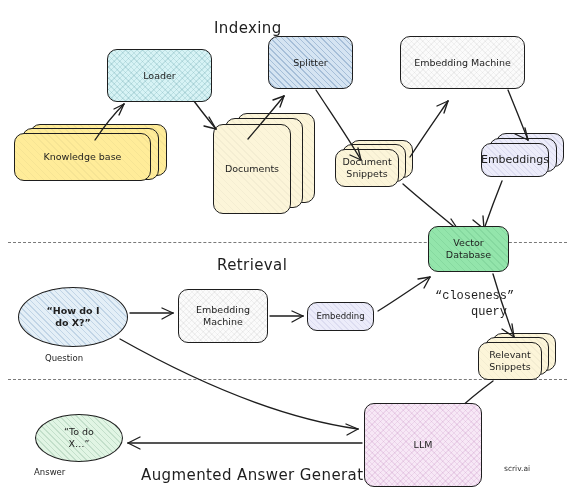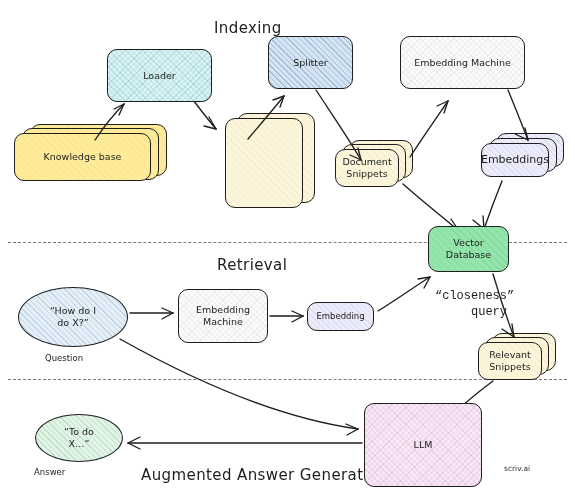--- a/index.html
+++ b/index.html
@@ -156,20 +156,23 @@
     </div>
   </div>
 
   <div class="node fx-cyan" style="left:107px; top:36px; width:105px; height:53px;margin-top:13px;">
     <span class="lbl">Loader</span>
   </div>
 
   <div class="stack" style="left:213px; top:113px; width:112px; height:105px;">
     <div class="sheet s3 fx-cream" style="left:24px; top:0px;  width:78px; height:90px;"></div>
     <div class="sheet s2 fx-cream" style="left:12px; top:5px;  width:78px; height:90px;"></div>
+    <div class="sheet s1 fx-cream" style="left:0px;  top:11px; width:78px; height:90px;">
+      <span class="lbl">Documents</span>
+    </div>
   </div>
 
   <div class="node fx-blue" style="left:268px; top:36px; width:85px; height:53px;">
     <span class="lbl">Splitter</span>
   </div>
 
   <div class="stack" style="left:335px; top:140px; width:86px; height:50px;">
     <div class="sheet s3 fx-cream" style="left:14px; top:0px; width:64px; height:38px;"></div>
     <div class="sheet s2 fx-cream" style="left:7px;  top:4px; width:64px; height:38px;"></div>
     <div class="sheet s1 fx-cream" style="left:0px;  top:9px; width:64px; height:38px;">
@@ -192,21 +195,21 @@
 
   <div class="node fx-green" style="left:428px; top:226px; width:81px; height:46px; white-space:pre-line;">
     <span class="lbl" style="white-space:pre-line;">Vector
 Database</span>
   </div>
 
   <div class="note" style="left:435px; top:289px; width:72px;">“closeness”
 query</div>
 
   <div class="node ellipse fx-paleblue" style="left:18px; top:287px; width:110px; height:60px;">
-    <span class="lbl" style="white-space:pre-line;">“How do I
+    <span class="lbl" style="white-space:pre-line;font-weight:bold;">“How do I
 do X?”</span>
   </div>
   <div class="caption" style="left:20px; top:353px;margin-left:25px;">Question</div>
 
   <div class="node fx-white" style="left:178px; top:289px; width:90px; height:54px;">
     <span class="lbl" style="white-space:pre-line;">Embedding
 Machine</span>
   </div>
 
   <div class="node fx-lav" style="left:307px; top:302px; width:67px; height:29px;">

